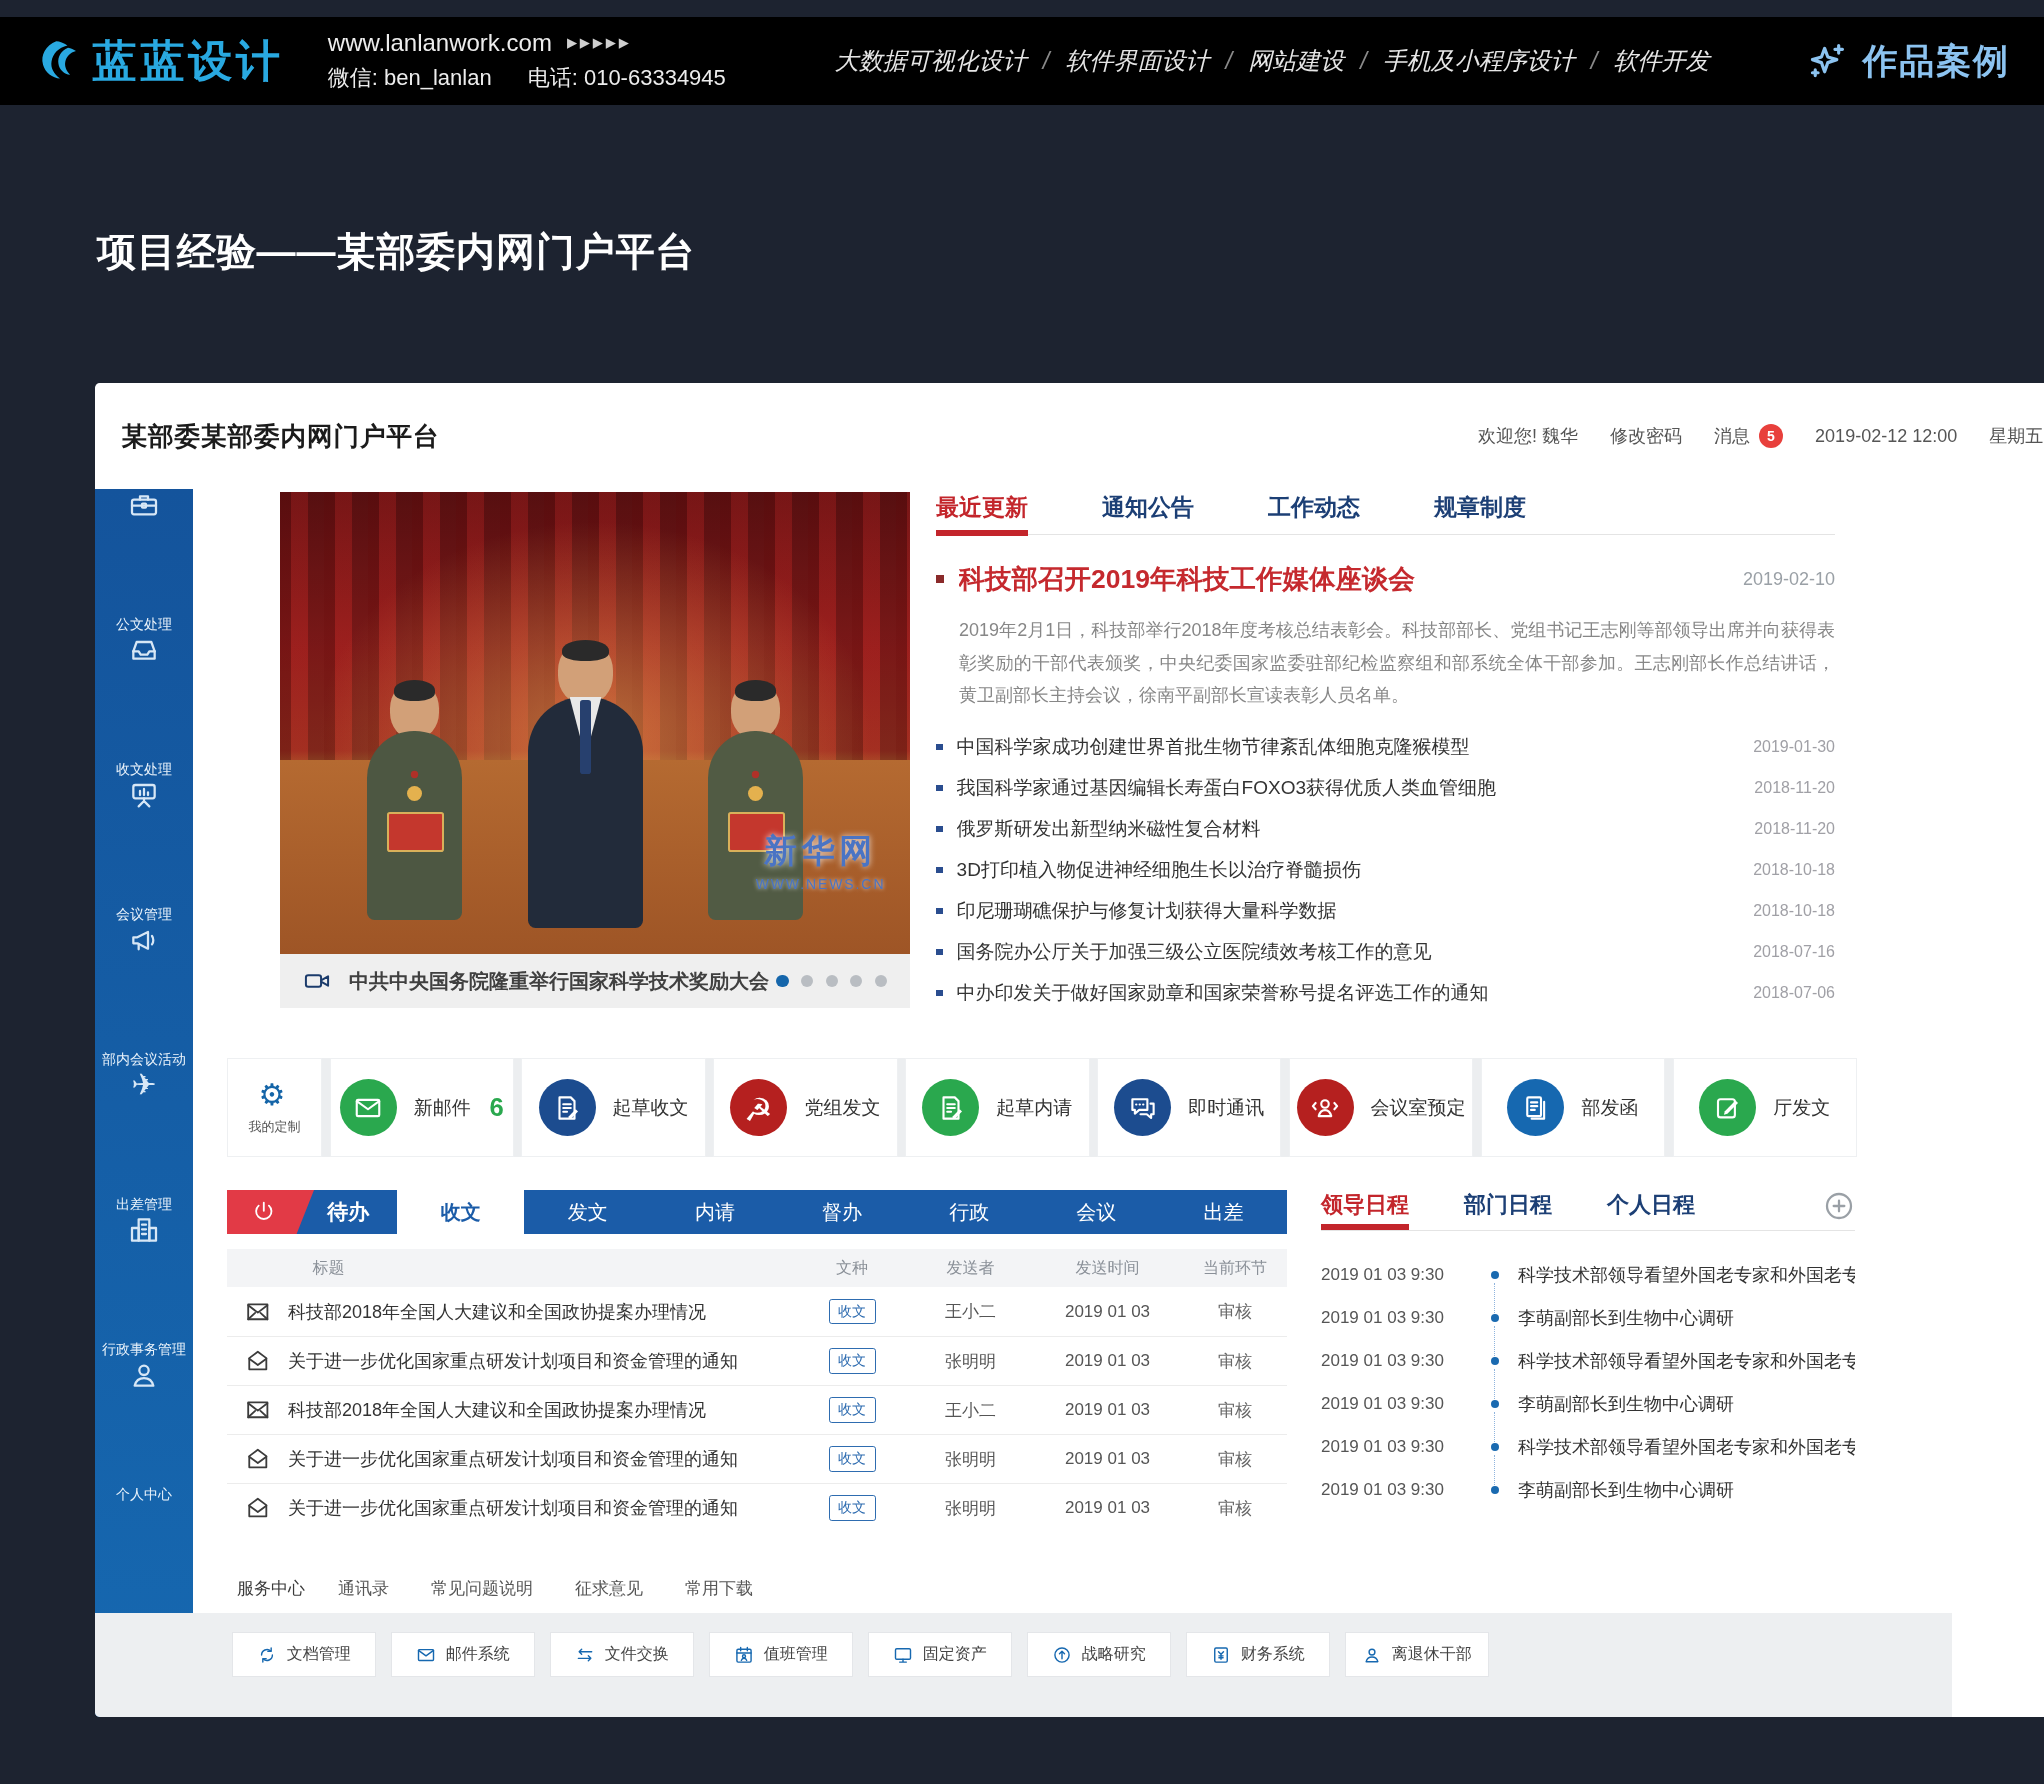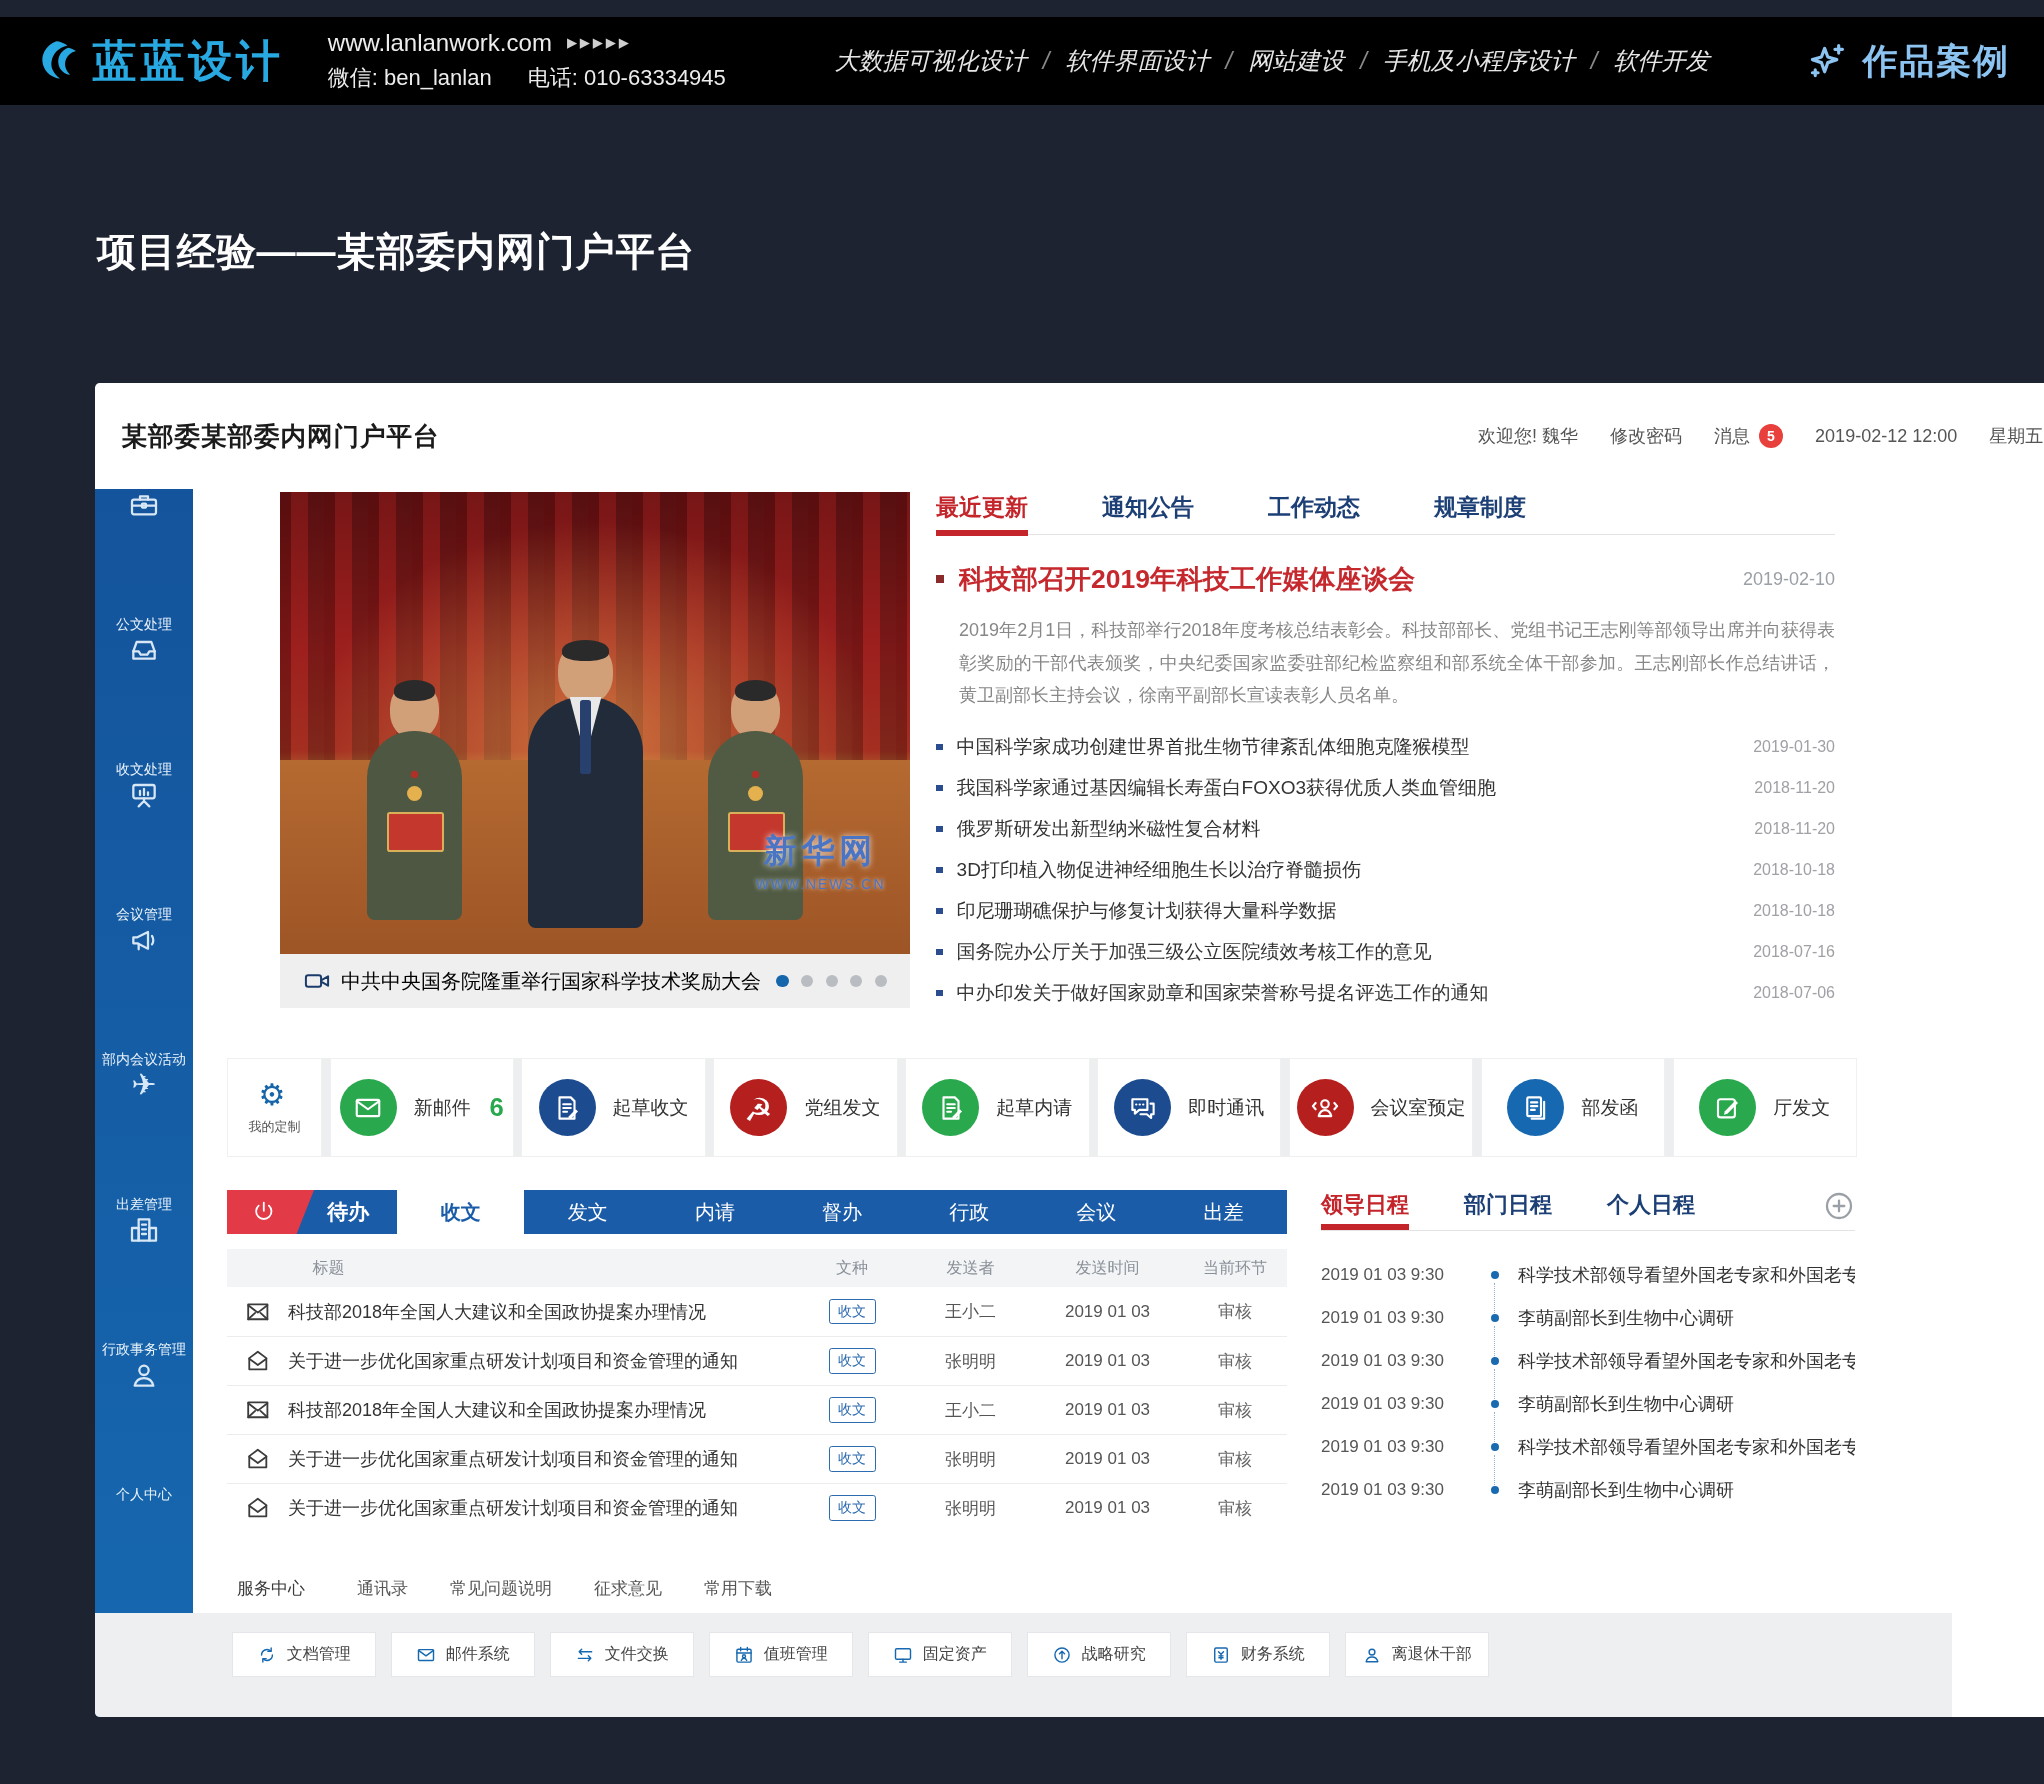--- a/index.html
+++ b/index.html
@@ -61,21 +61,21 @@
   .fig-center .torso{width:115px;height:231px;background:#222b3a;border-radius:55px 55px 7.6px 7.6px}
   .fig-center .torso::before{content:"";position:absolute;left:50%;top:0;width:32px;height:61px;margin-left:-16px;background:#e8e8e8;clip-path:polygon(0 0,100% 0,50% 100%)}
   .fig-center .torso::after{content:"";position:absolute;left:50%;top:3.8px;width:11.4px;height:74px;margin-left:-5.7px;background:#27406e;border-radius:2.8px}
   .cert{position:absolute;left:50%;top:81px;width:57px;height:40px;margin-left:-28px;background:#c4372d;border:2.8px solid #d9b05a;border-radius:2.8px}
   .medal{position:absolute;left:50%;top:55px;width:15px;height:15px;margin-left:-7.6px;background:#e4b14e;border-radius:50%;box-shadow:0 -19px 0 -3.8px #b03028}
   .wm{position:absolute;right:24.6px;bottom:62px;text-align:center;color:#4a74c4}
   .wm1{font-size:33px;font-weight:bold;letter-spacing:4.7px;text-shadow:0 0 6.6px rgba(255,255,255,.85)}
   .wm2{font-size:14px;letter-spacing:1.9px;margin-top:1.9px;text-shadow:0 0 4.7px rgba(255,255,255,.8)}
   .caption{height:54px;background:#efefef;display:flex;align-items:center;padding:0 23px}
   .cap-ic{width:28px;height:28px;color:#1b3b6b;flex:0 0 auto}
-  .cap-text{font-size:20px;font-weight:normal;color:#000000;margin-left:10px;white-space:nowrap}
+  .cap-text{font-size:20px;font-weight:bold;color:#404040;margin-left:18px;white-space:nowrap}
   .dots{margin-left:auto;display:flex;gap:12.3px}
   .dot{width:12.3px;height:12.3px;border-radius:50%;background:#b9bdc2;cursor:pointer}
   .dot.active{background:#1566ab}
 
   
   .news{position:absolute;left:841px;top:109px;width:899px}
   .news-tabs{display:flex;gap:74px;border-bottom:1.9px solid #e4e4e4}
   .ntab{font-size:23px;font-weight:bold;color:#1c3f75;padding-bottom:11.4px;margin-bottom:-1.9px;cursor:pointer;white-space:nowrap}
   .ntab.active{color:#c3252b;border-bottom:6.6px solid #c3252b;padding-bottom:6.6px}
   .headline{display:flex;align-items:center;margin-top:26.5px}
@@ -132,21 +132,21 @@
   .sch-list{margin-top:23px}
   .sitem{display:flex;align-items:center;height:43px;cursor:pointer}
   .sdate{width:161px;font-size:17px;color:#555;white-space:nowrap}
   .sdot{width:26.5px;position:relative;align-self:stretch}
   .sdot::before{content:"";position:absolute;left:50%;top:50%;width:8.5px;height:8.5px;margin:-4.3px 0 0 -4.3px;background:#1a6ab0;border-radius:50%}
   .sitem:not(.last) .sdot::after{content:"";position:absolute;left:50%;margin-left:-0.9px;top:calc(50% + 7.6px);height:32px;border-left:1.9px dotted #8fb4dd}
   .stitle{flex:1;font-size:18px;color:#333;margin-left:9.5px;white-space:nowrap;overflow:hidden}
 
   
   .flinks{position:absolute;left:142px;top:1194px;display:flex;align-items:center;font-size:17px}
-  .flink-primary{color:#3a3a3a;margin-right:52px;cursor:pointer}
+  .flink-primary{color:#3a3a3a;margin-right:33px;cursor:pointer}
   .flink{color:#565656;margin-right:42px;cursor:pointer}
   .apps-strip{position:absolute;left:0;top:1230px;width:1857px;height:104px;background:#edeff1}
   .apps-row{position:absolute;left:137px;top:19px;display:flex;gap:15px}
   .app-card{width:144px;height:45px;background:#fff;border:0.9px solid #e4e6e9;display:flex;align-items:center;justify-content:center;gap:9.5px;cursor:pointer}
   .app-card .icw{width:20px;height:20px;color:#1668b0;flex:0 0 auto}
   .app-label{font-size:16px;color:#444;white-space:nowrap}
 
   .icw{display:inline-block}
   .icw svg{width:100%;height:100%;display:block;fill:none;stroke:currentColor;stroke-width:1.7;stroke-linecap:round;stroke-linejoin:round}
 </style>

